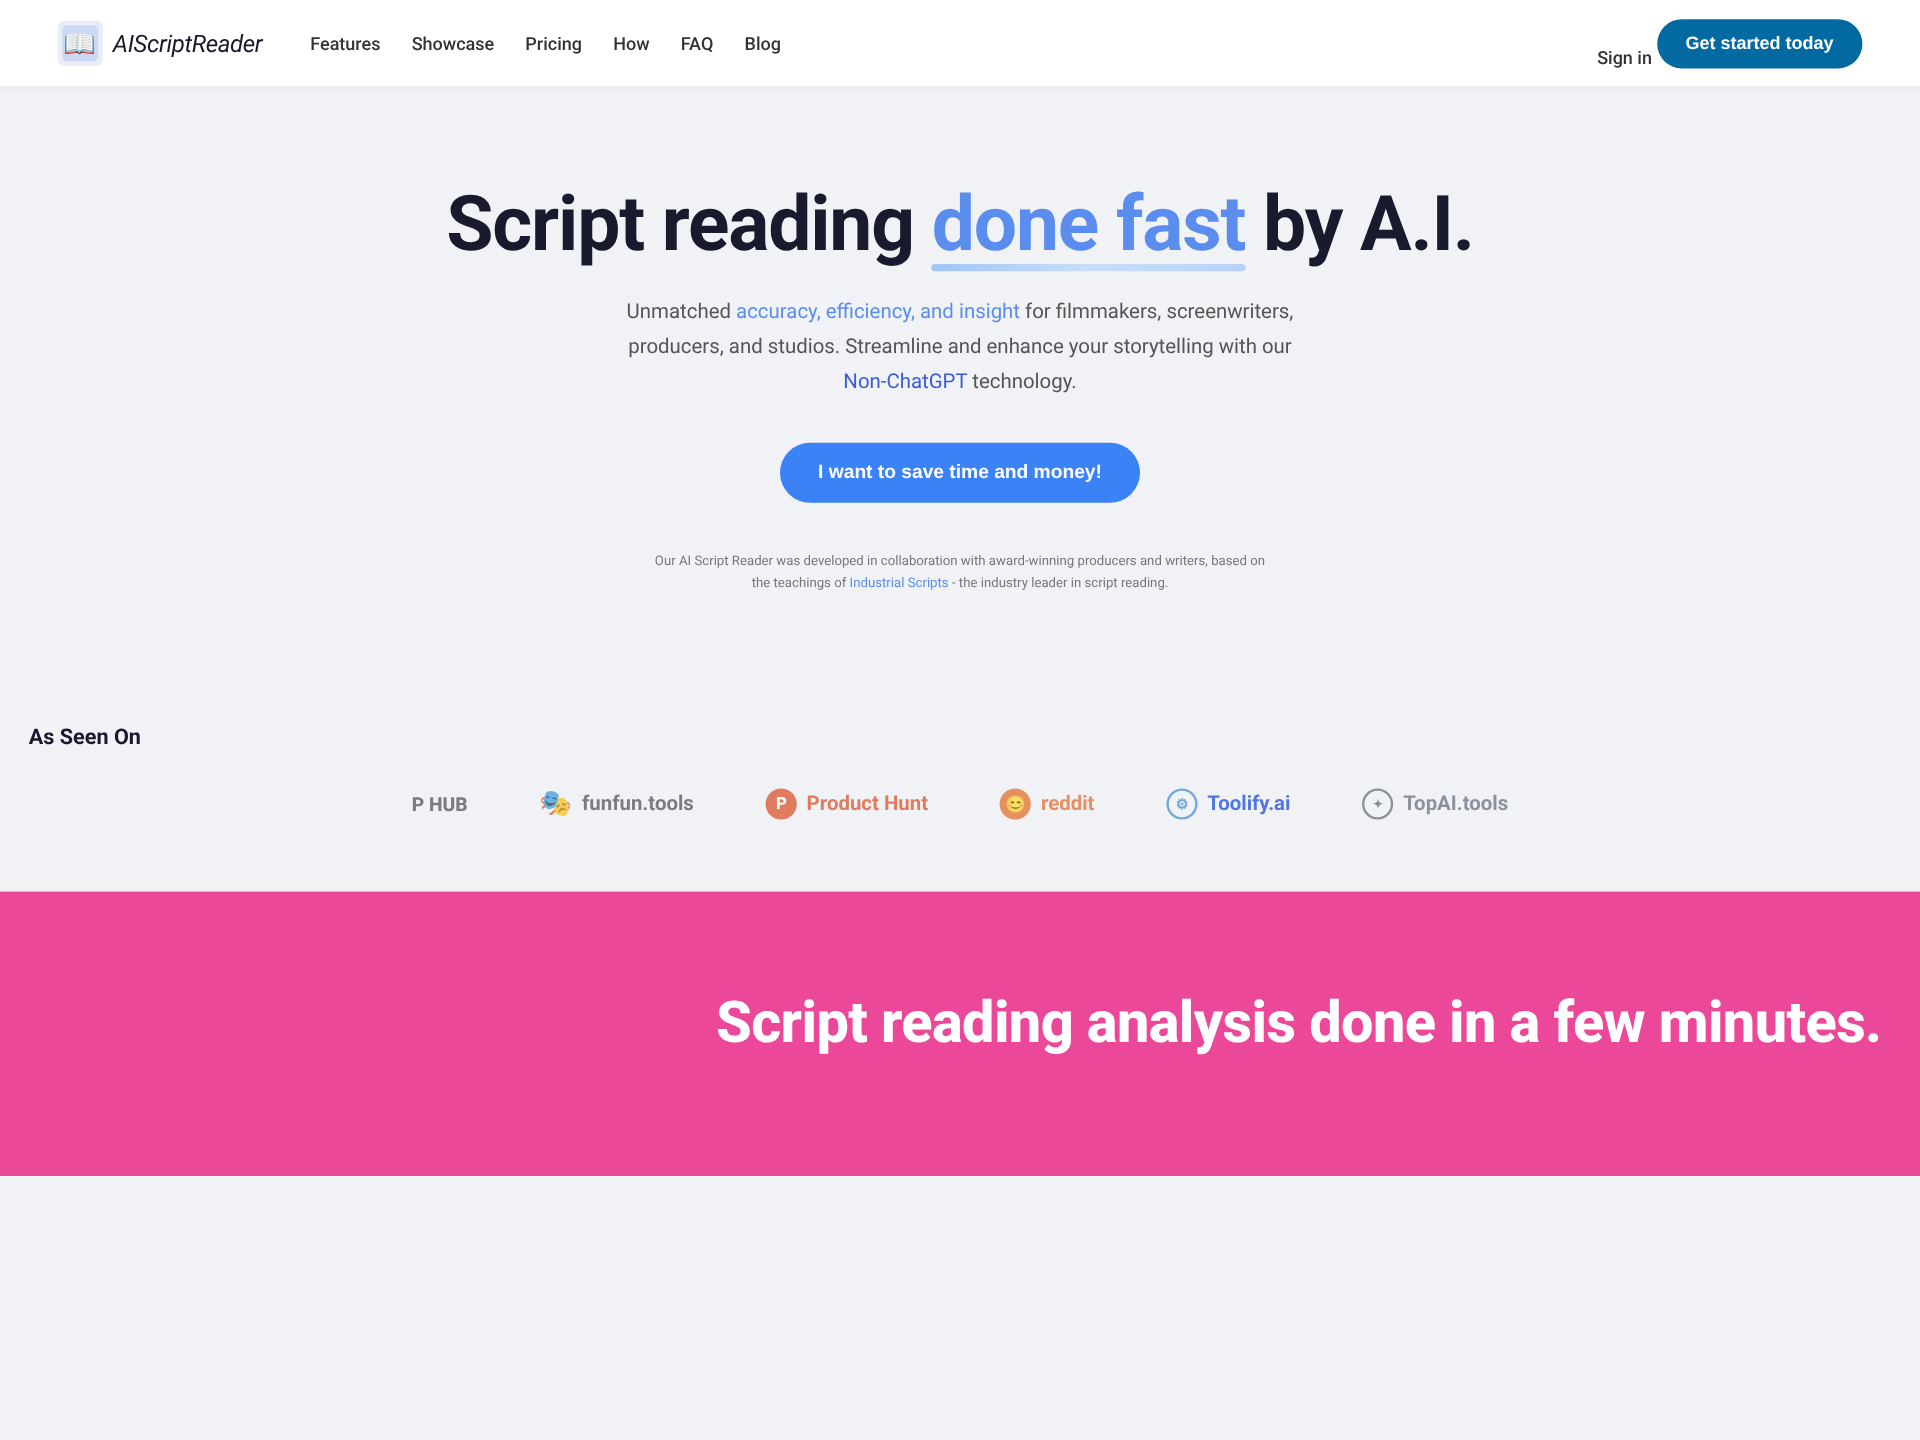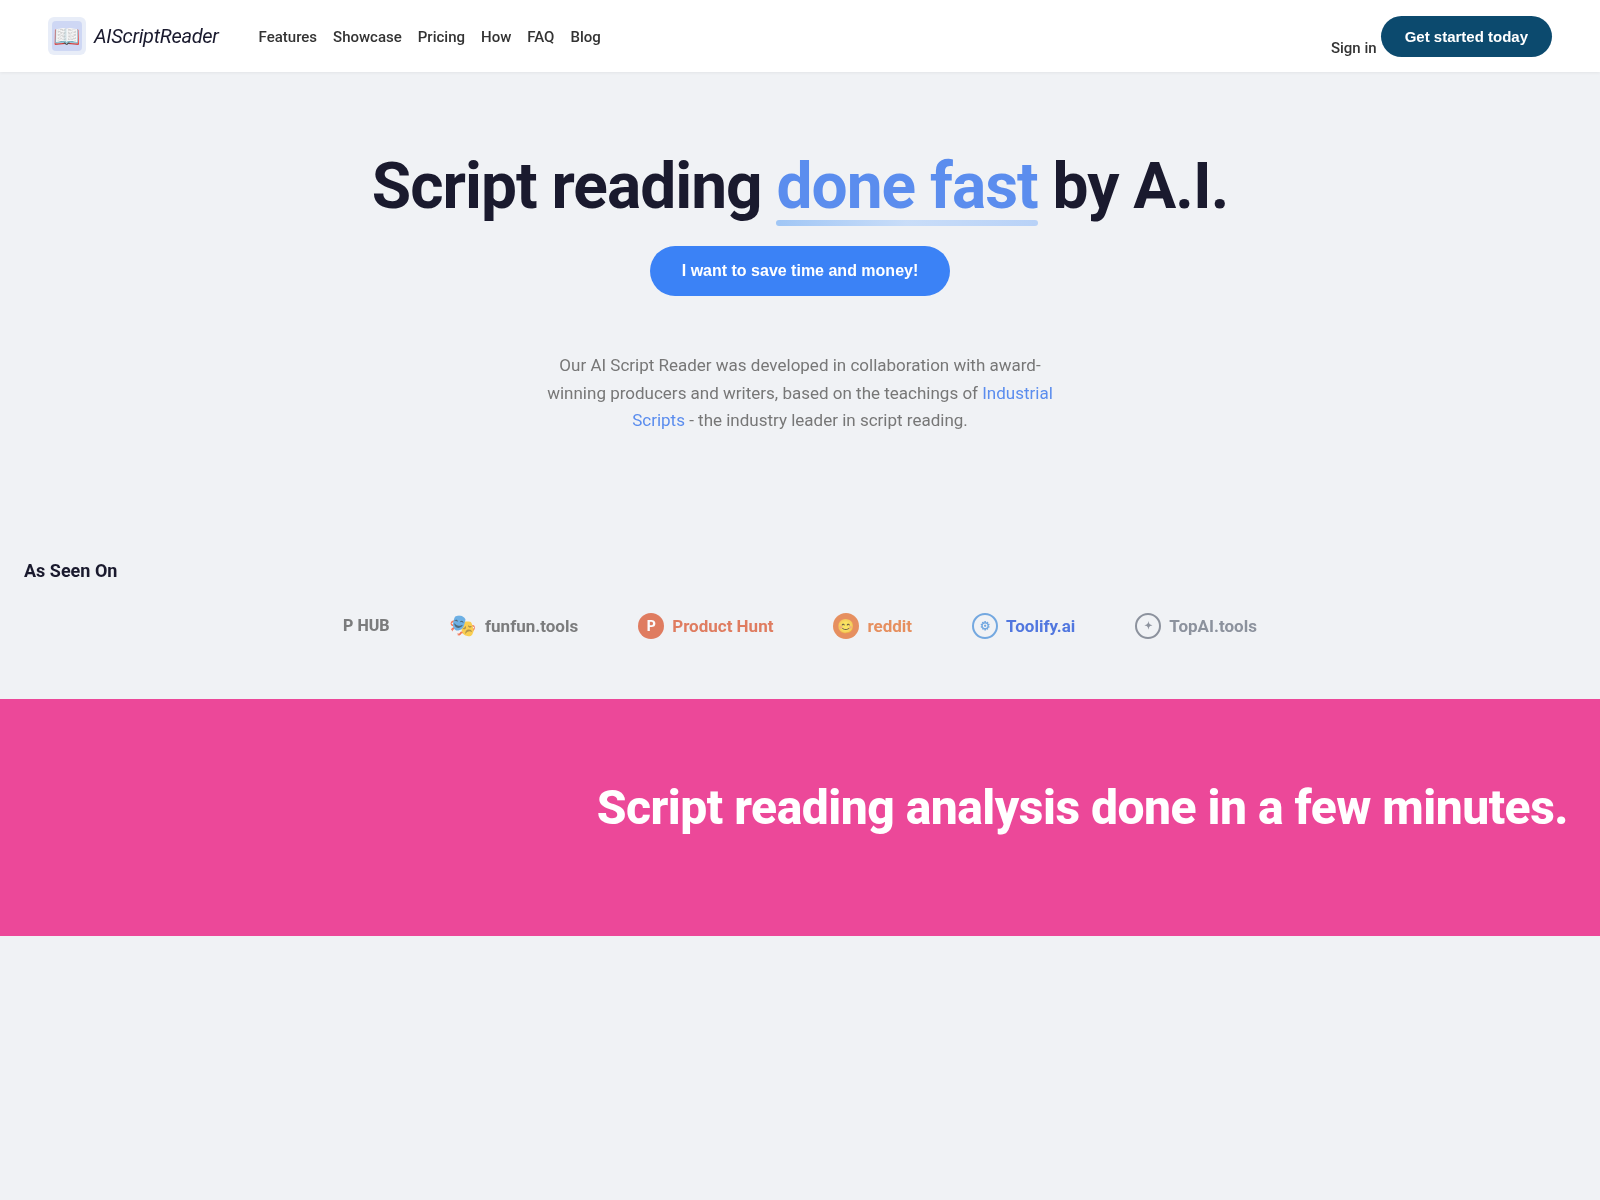--- a/index.html
+++ b/index.html
@@ -34,21 +34,21 @@
       color: #1a1a2e;
       letter-spacing: -0.3px;
     }
     .logo-text span {
       font-style: italic;
       font-weight: 400;
       color: #1a1a2e;
     }
     .nav-links {
       display: flex;
-      gap: 16px;
+      gap: 26px;
       list-style: none;
       flex: 1;
       align-items: center;
     }
     .nav-links a {
       text-decoration: none;
       color: #333;
       font-size: 15px;
       font-weight: 500;
     }
@@ -57,21 +57,21 @@
       align-items: flex-end;
       gap: 4px;
     }
     .sign-in-link {
       text-decoration: none;
       color: #333;
       font-size: 15px;
       font-weight: 500;
     }
     .get-started-btn {
-      background: #0c4a6e;
+      background: #0369a1;
       color: #fff;
       border: none;
       border-radius: 24px;
       padding: 12px 24px;
       font-size: 15px;
       font-weight: 600;
       cursor: pointer;
       white-space: nowrap;
     }
 
@@ -126,24 +126,24 @@
       border: none;
       border-radius: 28px;
       padding: 16px 32px;
       font-size: 16px;
       font-weight: 600;
       cursor: pointer;
       display: inline-block;
       margin-bottom: 40px;
     }
     .collab-text {
-      font-size: 17px;
+      font-size: 11px;
       color: #777;
       max-width: 520px;
-      margin: 16px auto;
+      margin: 0 auto;
       line-height: 1.6;
     }
     .collab-text .blue-link {
       color: #5b8dee;
       text-decoration: none;
     }
 
     
     .as-seen-on {
       background: #f0f2f5;
@@ -241,20 +241,23 @@
     <a class="sign-in-link" href="#">Sign in</a>
     <button class="get-started-btn">Get started today</button>
   </div>
 </nav>
 
 <section class="hero">
   <h1>
     <span>Script reading </span><span class="highlight">done fast</span><span> by A.I.</span>
   </h1>
 
+  <p class="hero-subtitle">
+    <span>Unmatched </span><a class="blue-link" href="#">accuracy, efficiency, and insight</a><span> for filmmakers, screenwriters, producers, and studios. Streamline and enhance your storytelling with our </span><a class="blue-link2" href="#">Non-ChatGPT</a><span> technology.</span>
+  </p>
 
   <button class="cta-button">I want to save time and money!</button>
 
   <p class="collab-text">
     <span>Our AI Script Reader was developed in collaboration with award-winning producers and writers, based on the teachings of </span><a class="blue-link" href="#">Industrial Scripts</a><span> - the industry leader in script reading.</span>
   </p>
 </section>
 
 <section class="as-seen-on">
   <h2>As Seen On</h2>

